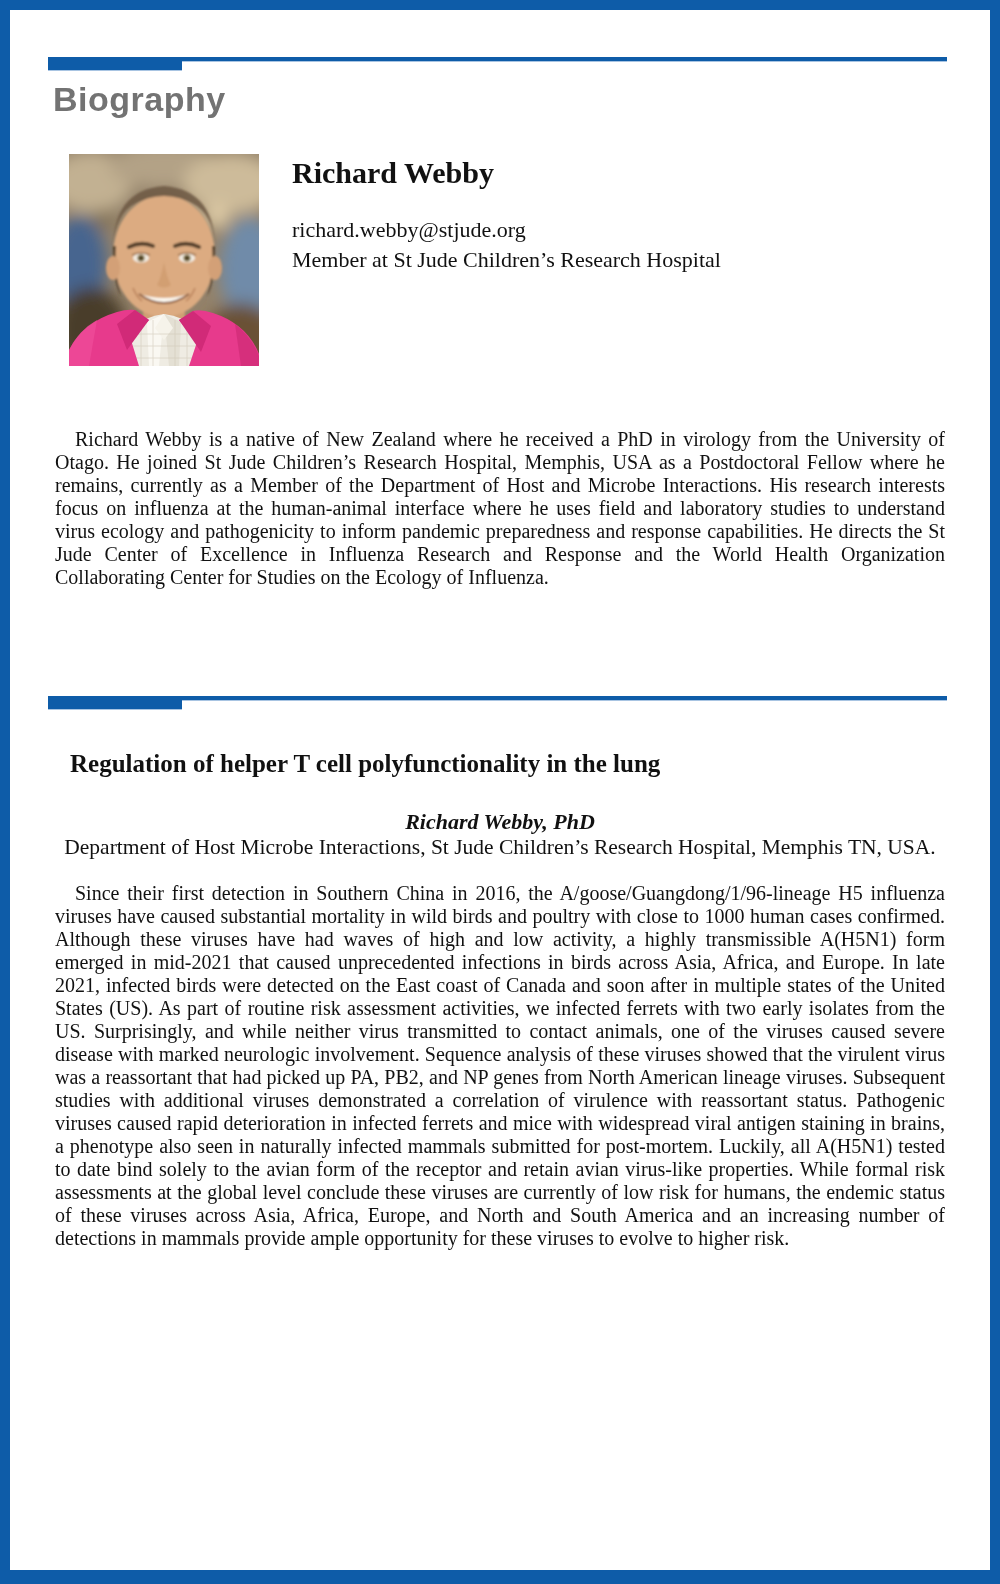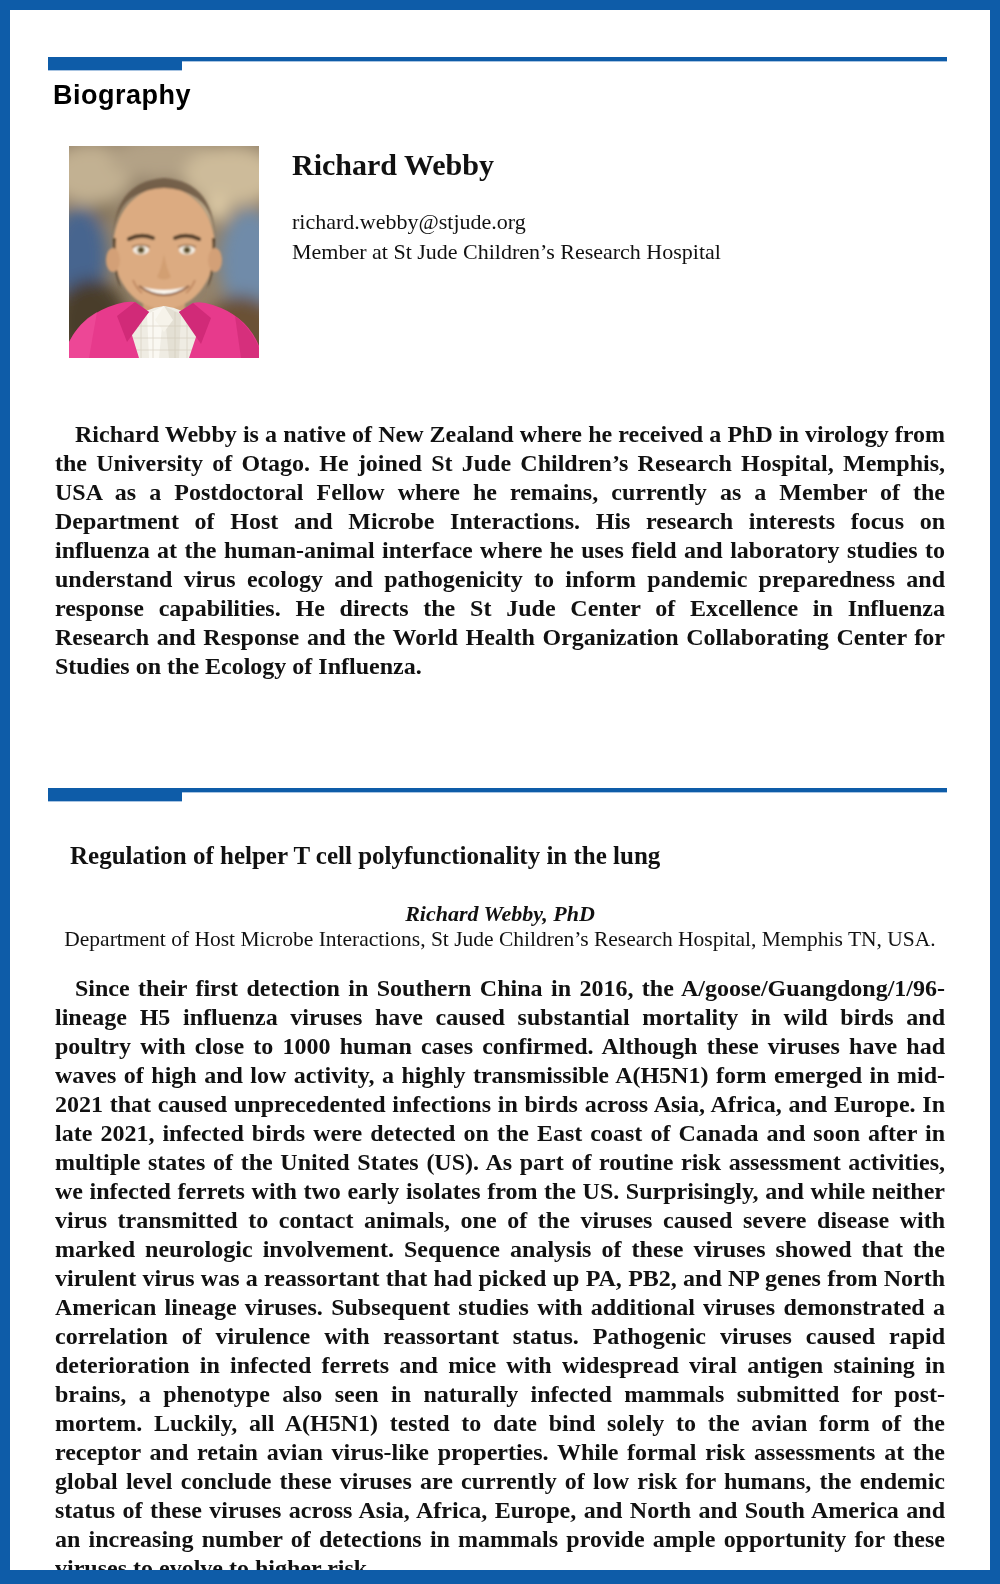--- a/index.html
+++ b/index.html
@@ -32,22 +32,22 @@
     position: absolute; top: 0; left: 0; width: 134px; height: 13px;
     background: #0E5CA8;
     box-shadow: 0 1px 0 #a8c4e2;
   }
   .rule-bio { margin-top: 47px; }
   .rule-abs { margin-top: 107px; }
 
   .section-heading {
     font-family: "Liberation Sans", sans-serif;
     font-weight: 700;
-    color: #000000;
-    font-size: 27px;
+    color: #737373;
+    font-size: 34px;
     letter-spacing: 0.5px;
     margin: 10px 0 0 43px;
   }
 
   .profile-row {
     display: flex;
     align-items: flex-start;
     margin: 35px 43px 0 43px;
     padding-left: 16px;
   }
@@ -64,25 +64,24 @@
     margin: 0 0 26px 0;
     line-height: 1.1;
   }
   .person-line {
     font-size: 22px;
     line-height: 30px;
   }
 
   .body-text {
     margin: 0 45px;
-    font-size: 24px;
-    line-height: 29px;
+    font-size: 20px;
+    line-height: 23px;
     text-align: justify;
     text-indent: 20px;
-    font-weight: bold;
   }
   .bio-text { margin-top: 62px; }
 
   .abstract-title {
     text-align: left;
     font-weight: 700;
     font-size: 25px;
     margin: 40px 60px 0 60px;
     line-height: 1.2;
   }

